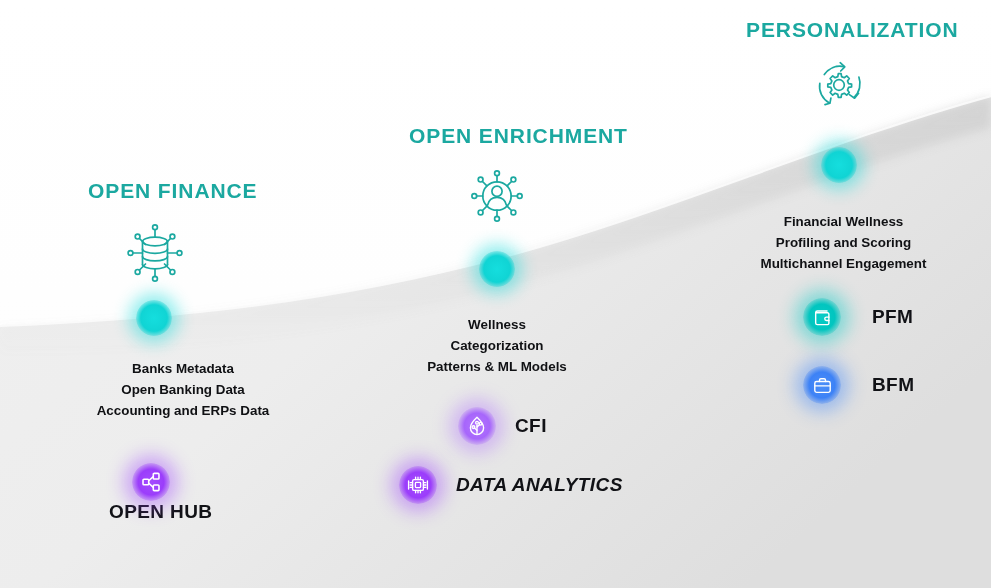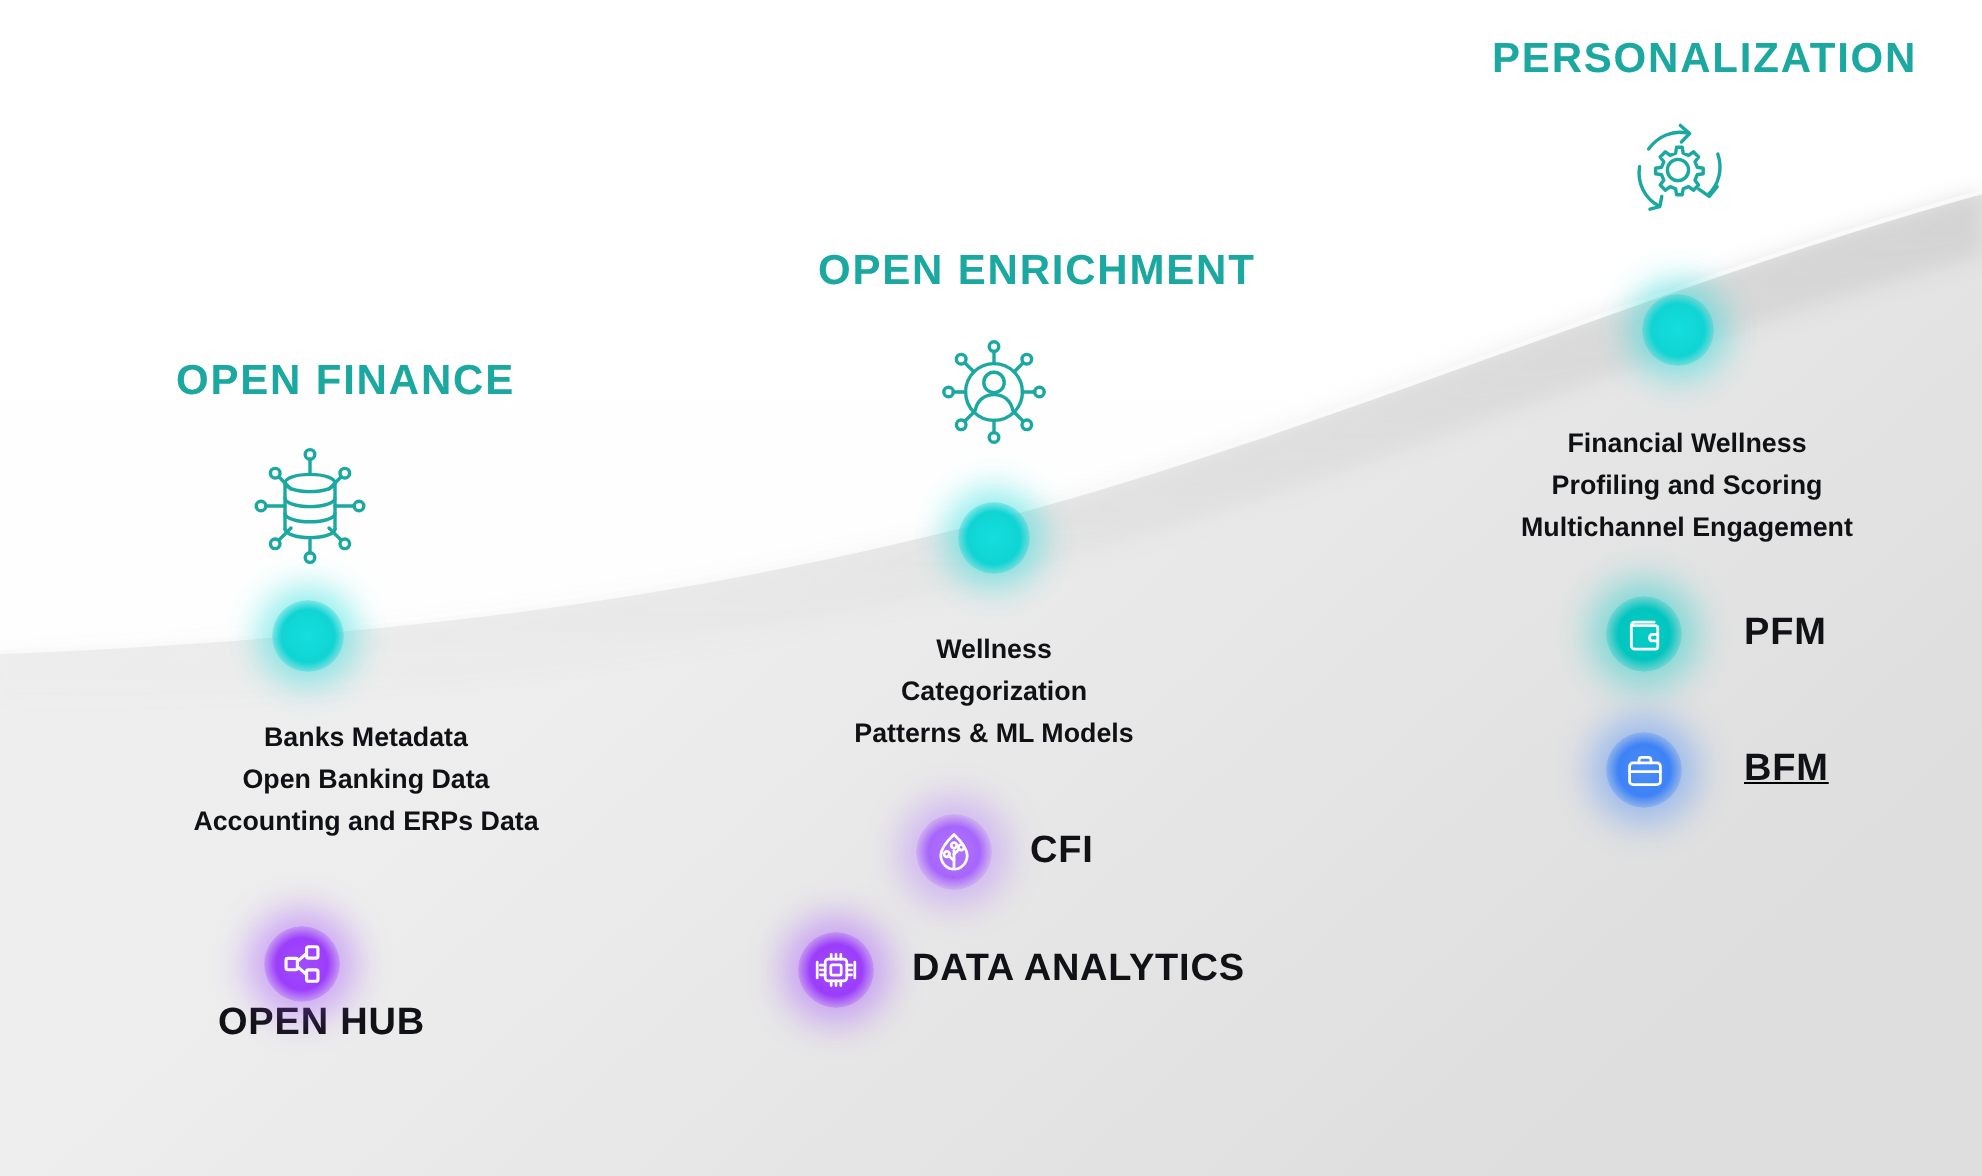--- a/index.html
+++ b/index.html
@@ -274,21 +274,21 @@
       <svg width="24" height="24" viewBox="0 0 24 24" fill="none" stroke="#FFFFFF" stroke-width="1.35" stroke-linecap="round" stroke-linejoin="round">
         <rect x="6.6" y="6.6" width="10.8" height="10.8" rx="1.5"></rect>
         <rect x="9.4" y="9.4" width="5.2" height="5.2" rx="0.8"></rect>
         <path d="M9.6,4.2 L9.6,6.6 M12,4.2 L12,6.6 M14.4,4.2 L14.4,6.6"></path>
         <path d="M9.6,17.4 L9.6,19.8 M12,17.4 L12,19.8 M14.4,17.4 L14.4,19.8"></path>
         <path d="M4.2,9.6 L6.6,9.6 M4.2,12 L6.6,12 M4.2,14.4 L6.6,14.4"></path>
         <path d="M17.4,9.6 L19.8,9.6 M17.4,12 L19.8,12 M17.4,14.4 L19.8,14.4"></path>
         <path d="M2.6,8 L2.6,16 M21.4,8 L21.4,16"></path>
       </svg>
     </div>
-    <span class="product-label" style="margin-left:19px;">DATA ANALYTICS</span>
+    <span class="product-label" style="margin-left:19px;font-style:italic;">DATA ANALYTICS</span>
   </div>
 
   <div class="section-heading" style="left:746px; top:18px;">PERSONALIZATION</div>
 
   <div class="line-icon" style="left:806px; top:52px;">
     <svg width="66" height="66" viewBox="0 0 66 66" fill="none" stroke="#1BA8A0" stroke-width="1.7" stroke-linecap="round" stroke-linejoin="round">
 
       <circle cx="33" cy="33" r="5.3"></circle>
       <path d="M33,21.6 L35.1,21.6 L35.6,24.6 L38.3,25.7 L40.7,23.9 L43.3,26.5
                L41.5,28.9 L42.6,31.6 L45.6,32.1 L45.6,34.9 L42.6,35.4 L41.5,38.1
@@ -323,21 +323,21 @@
         <path d="M4.2,6.6 L4.2,18.2 C4.2,19.3 5.1,20.1 6.2,20.1
                  L17.8,20.1 C18.6,20.1 19.3,19.5 19.3,18.6 L19.3,8.1
                  C19.3,7.3 18.6,6.6 17.8,6.6 L4.2,6.6 Z"></path>
         <path d="M19.3,11.6 L16.5,11.6 C15.4,11.6 14.6,12.4 14.6,13.5
                  C14.6,14.6 15.4,15.4 16.5,15.4 L19.3,15.4"></path>
       </svg>
     </div>
     <span class="product-label" style="margin-left:31px;">PFM</span>
   </div>
 
-  <div class="product-row" style="left:803px; top:366px;text-decoration:underline;">
+  <div class="product-row" style="left:803px; top:366px;">
     <div class="product-badge badge-blue">
       <svg width="21" height="21" viewBox="0 0 24 24" fill="none" stroke="#FFFFFF" stroke-width="1.6" stroke-linecap="round" stroke-linejoin="round">
         <rect x="3.2" y="7.4" width="17.6" height="12.4" rx="2"></rect>
         <path d="M8.6,7.4 L8.6,5.8 C8.6,4.9 9.3,4.2 10.2,4.2
                  L13.8,4.2 C14.7,4.2 15.4,4.9 15.4,5.8 L15.4,7.4"></path>
         <path d="M3.2,12.4 L20.8,12.4"></path>
       </svg>
     </div>
     <span class="product-label" style="margin-left:31px;">BFM</span>
   </div>

